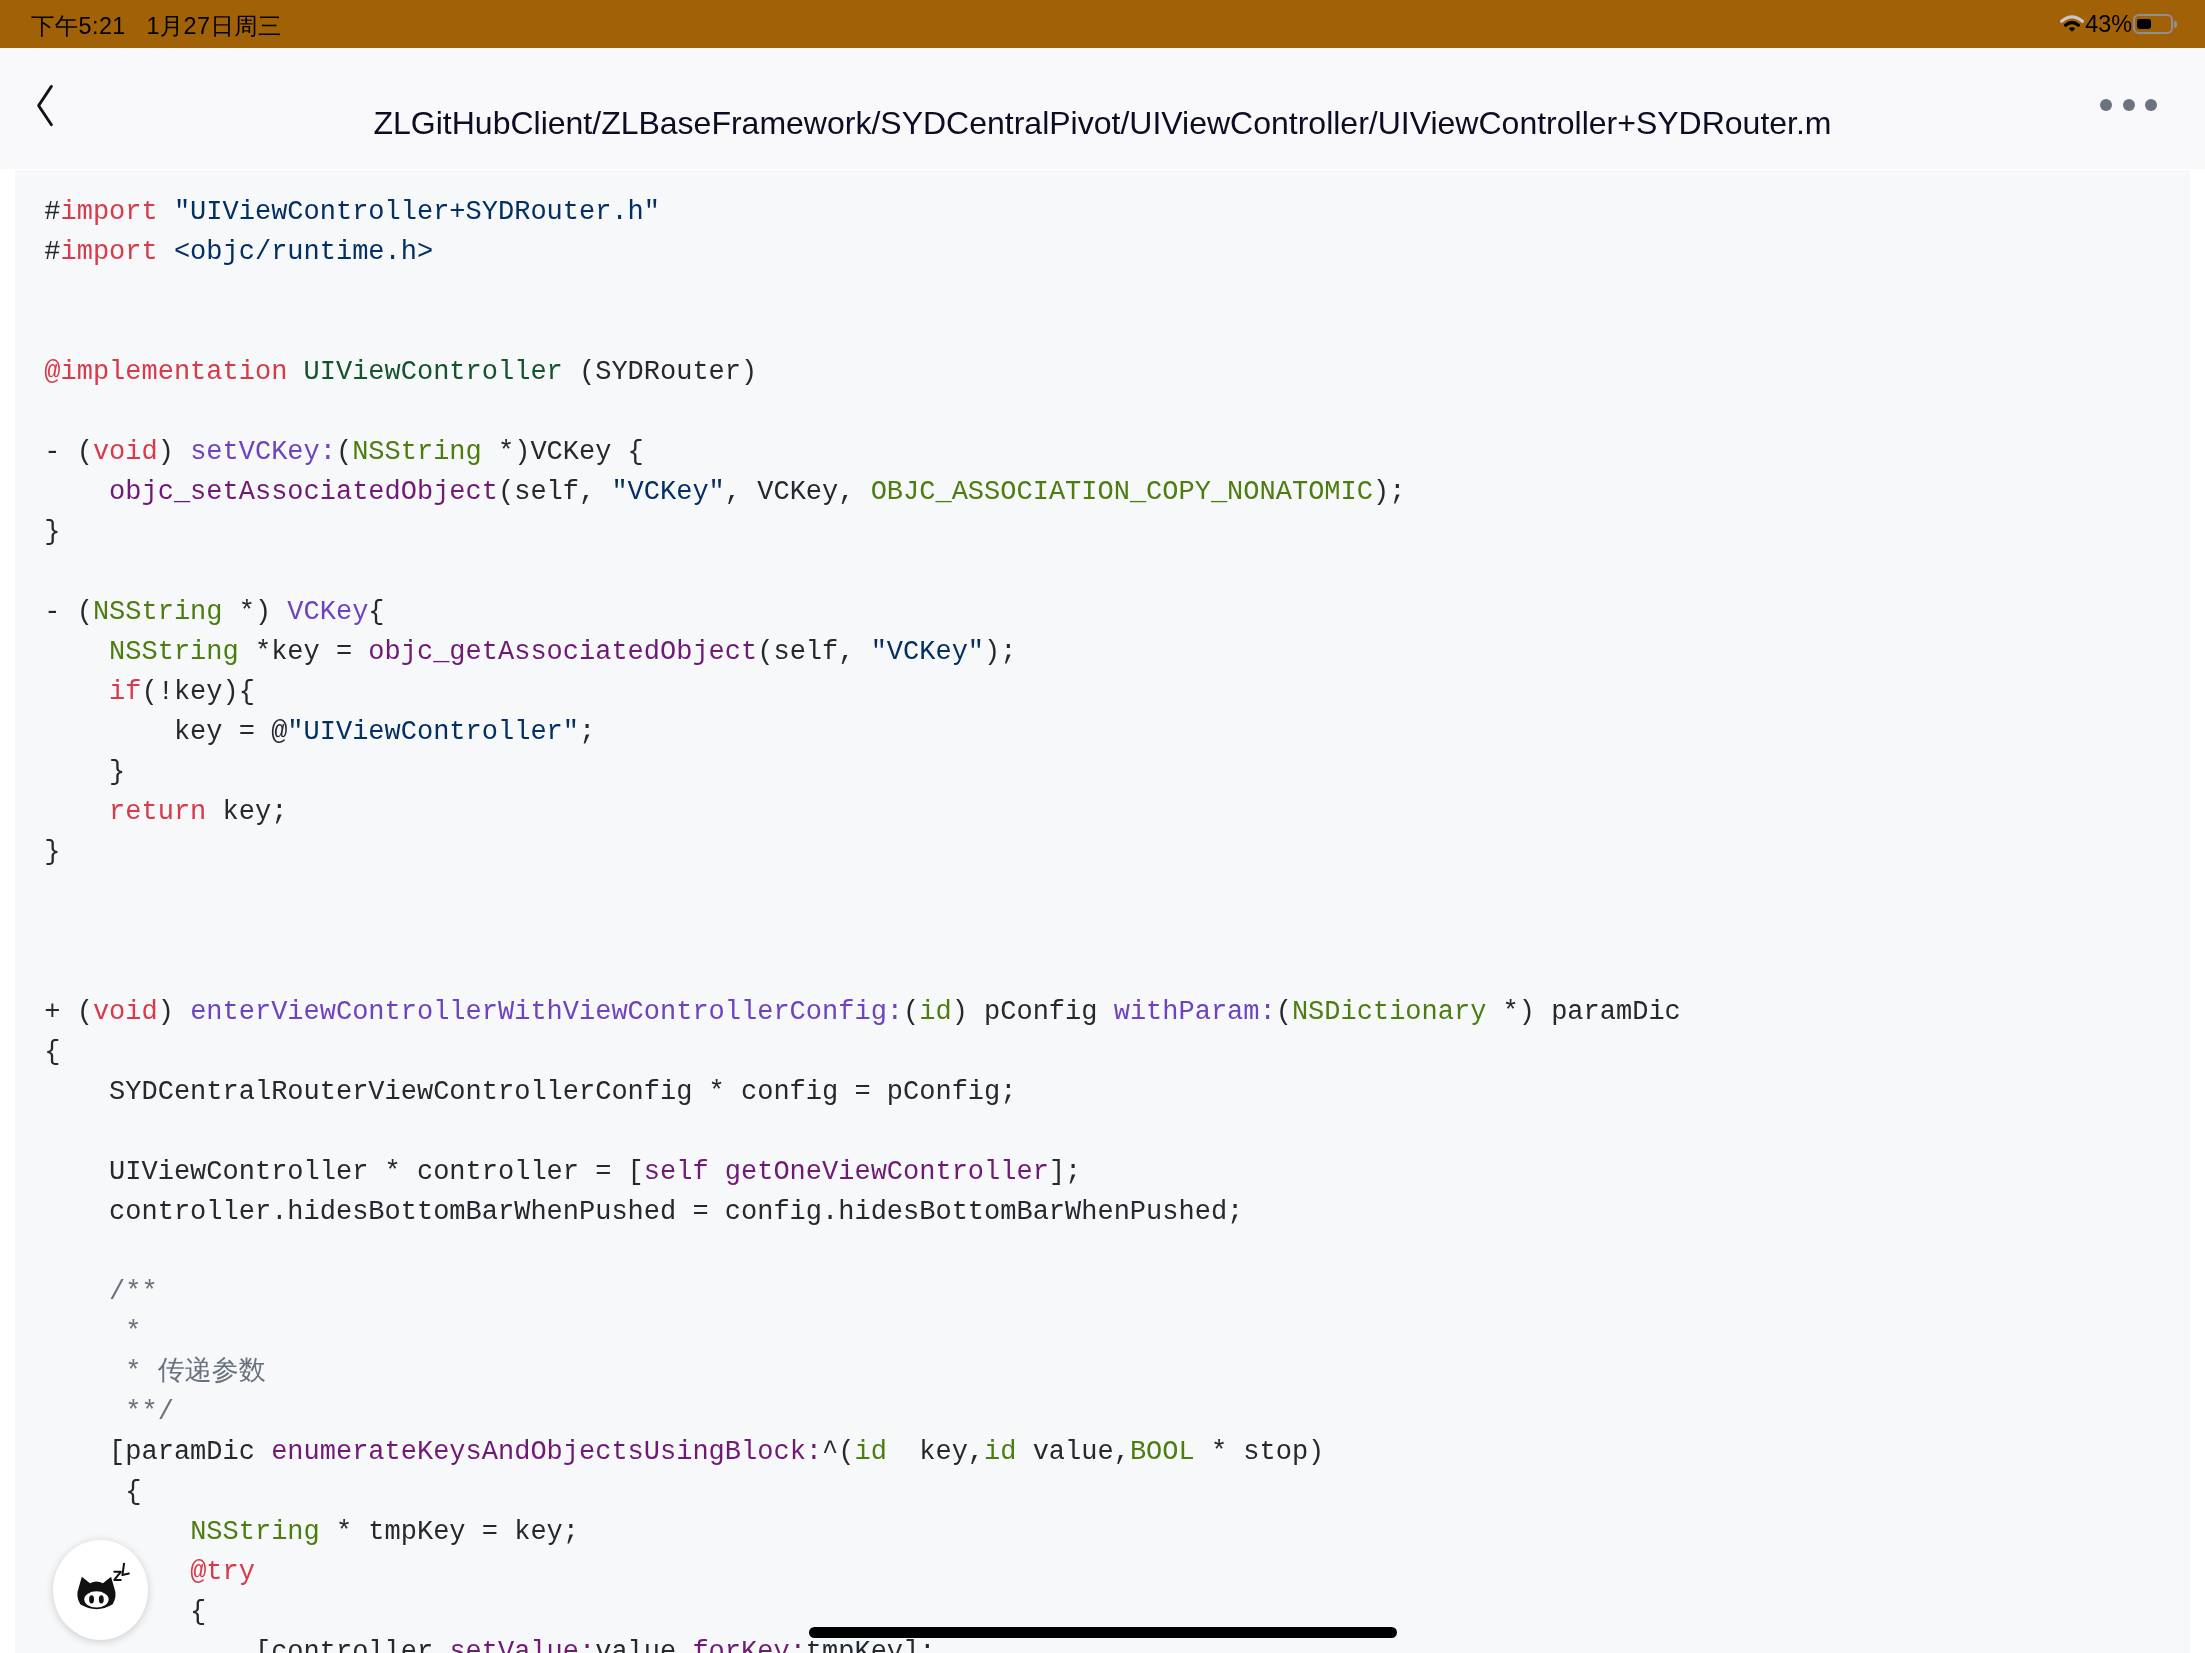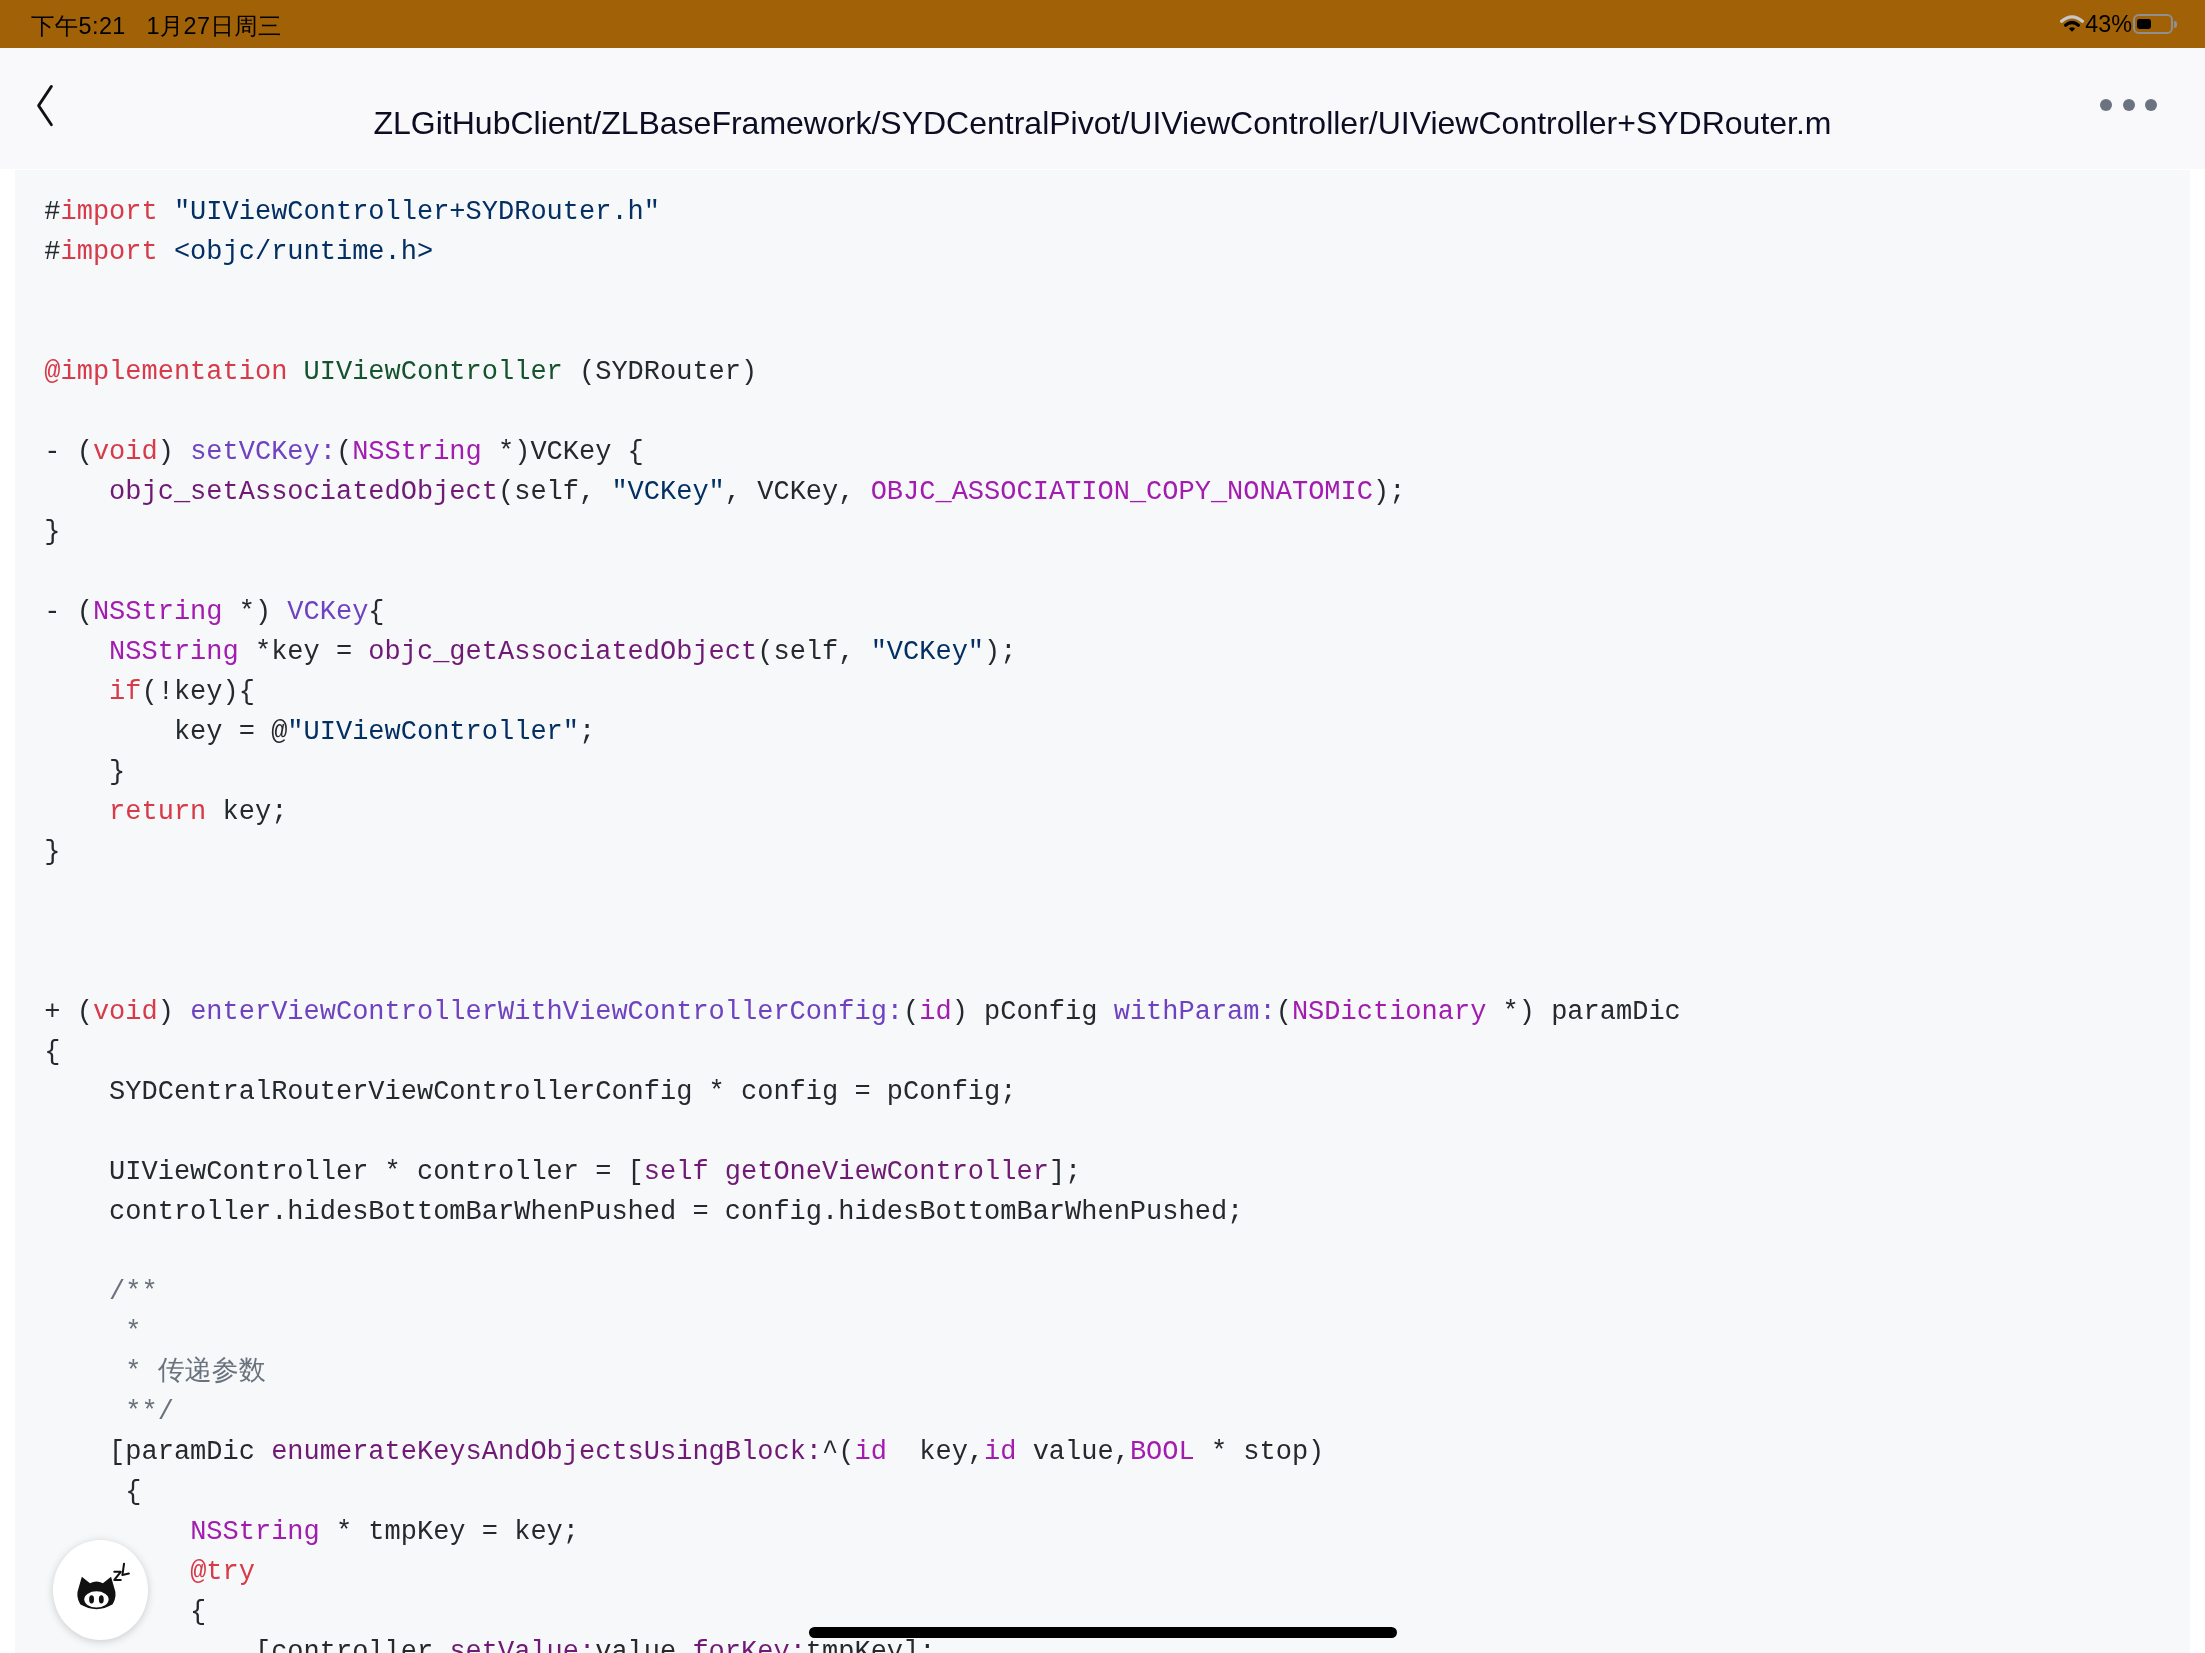--- a/index.html
+++ b/index.html
@@ -64,21 +64,21 @@
     position: absolute; left: 29px; top: 22px;
     font-family: "Liberation Mono", "DejaVu Sans Mono", monospace;
     font-size: 27px; line-height: 40px; color: #24292e;
     white-space: pre; margin: 0;
   }
   .code .line { height: 40px; }
   .t-kw { color: #d73a49; }
   .t-str { color: #032f62; }
   .t-cls { color: #14532d; }
   .t-fn { color: #6f42c1; }
-  .t-type { color: #a21caf; }
+  .t-type { color: #4d7c0f; }
   .t-call { color: #701a75; }
   .t-com { color: #6a737d; }
   .t-plain { color: #24292e; }
   .avatar {
     position: absolute; left: 53px; top: 1540px; width: 95px; height: 100px;
     border-radius: 50%; background: #ffffff;
     box-shadow: 0 1.6px 8px rgba(0,0,0,0.18);
     display: flex; align-items: center; justify-content: center;
     cursor: pointer;
   }

